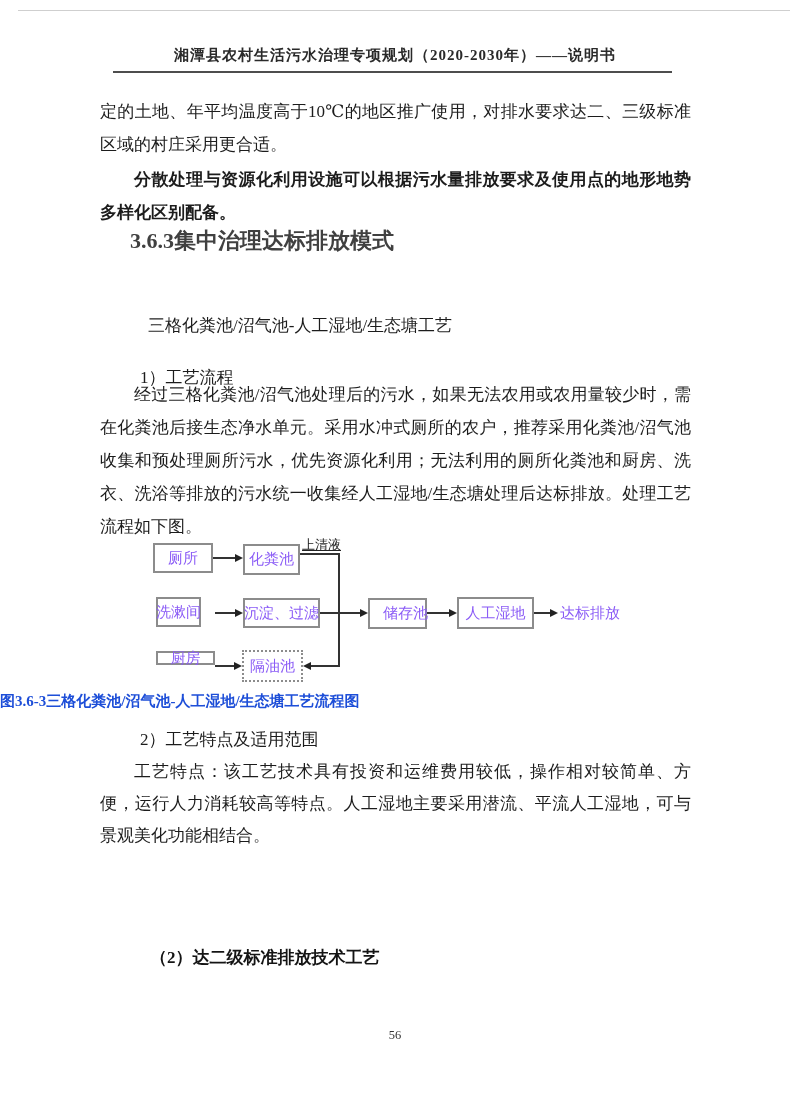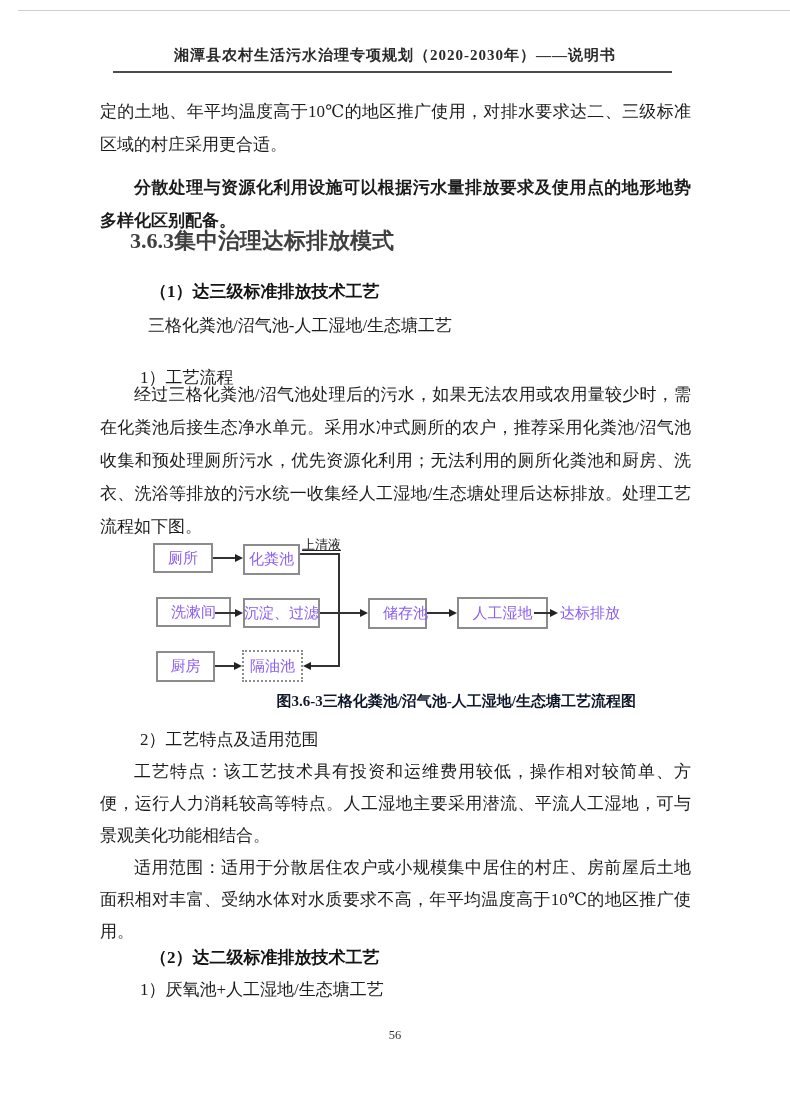--- a/index.html
+++ b/index.html
@@ -36,21 +36,21 @@
   }
   .para {
     position: absolute;
     left: 100px; width: 591px;
     font-size: 17px;
     line-height: 33px;
     text-align: justify;
     color: #1c1c1c;
   }
   .indent { text-indent: 34px; }
-  .bold { font-weight: 700; margin-top: 8px; }
+  .bold { font-weight: 700; }
   .h-section {
     position: absolute;
     left: 130px;
     font-size: 22px;
     font-weight: 700;
     color: #404040;
   }
   .h-sub {
     position: absolute;
     left: 150px;
@@ -60,24 +60,24 @@
   }
   .line-plain {
     position: absolute;
     left: 140px;
     font-size: 17px;
     color: #1c1c1c;
   }
   .figure-caption {
     position: absolute;
     top: 692px; left: 0; width: 636px;
-    text-align: right;
+    text-align: left;
     font-size: 15px;
     font-weight: 700;
-    color: #0f172a;
+    color: #1d4ed8;
   }
   .page-number {
     position: absolute;
     top: 1028px; left: 0; width: 790px;
     text-align: center;
     font-size: 12.5px;
     color: #333;
   }
   
   .flowchart {
@@ -133,69 +133,66 @@
 
   <div class="doc-header">湘潭县农村生活污水治理专项规划（2020-2030年）——说明书</div>
   <div class="header-rule"></div>
 
   <p class="para" style="top:95px;">定的土地、年平均温度高于10℃的地区推广使用，对排水要求达二、三级标准区域的村庄采用更合适。</p>
 
   <p class="para indent bold" style="top:163px;">分散处理与资源化利用设施可以根据污水量排放要求及使用点的地形地势多样化区别配备。</p>
 
   <h2 class="h-section" style="top:226px;">3.6.3集中治理达标排放模式</h2>
 
-  <h3 class="h-sub" style="top:280px;">（1）达三级标准排放技术工艺</h3>
 
   <div class="line-plain" style="top:314px; left:148px;">三格化粪池/沼气池-人工湿地/生态塘工艺</div>
 
   <div class="line-plain" style="top:346px;margin-top:20px;">1）工艺流程</div>
 
   <p class="para indent" style="top:378px;">经过三格化粪池/沼气池处理后的污水，如果无法农用或农用量较少时，需在化粪池后接生态净水单元。采用水冲式厕所的农户，推荐采用化粪池/沼气池收集和预处理厕所污水，优先资源化利用；无法利用的厕所化粪池和厨房、洗衣、洗浴等排放的污水统一收集经人工湿地/生态塘处理后达标排放。处理工艺流程如下图。</p>
 
   <div class="flowchart">
 
     <div class="fbox" style="left:153px; top:7px; width:60px; height:30px;">厕所</div>
     <div class="hline" style="left:213px; top:21px; width:22px;"></div>
     <div class="arrow-r" style="left:235px; top:18px;"></div>
     <div class="fbox" style="left:243px; top:8px; width:57px; height:31px;">化粪池</div>
     <div class="flabel" style="left:302px; top:0px;">上清液</div>
 
     <div class="hline" style="left:300px; top:17px; width:40px;"></div>
     <div class="vline" style="left:338px; top:17px; height:114px;"></div>
     <div class="hline" style="left:311px; top:129px; width:29px;"></div>
     <div class="arrow-l" style="left:303px; top:126px;"></div>
 
-    <div class="fbox" style="left:156px; top:61px; width:75px; height:30px;">洗漱间</div>
+    <div class="fbox" style="left:156px; top:61px; width:45px; height:30px;">洗漱间</div>
     <div class="hline" style="left:215px; top:76px; width:20px;"></div>
     <div class="arrow-r" style="left:235px; top:73px;"></div>
     <div class="fbox" style="left:243px; top:62px; width:77px; height:30px;">沉淀、过滤</div>
     <div class="hline" style="left:320px; top:76px; width:40px;"></div>
     <div class="arrow-r" style="left:360px; top:73px;"></div>
     <div class="fbox" style="left:368px; top:62px; width:59px; height:31px;padding-left:16px;">储存池</div>
     <div class="hline" style="left:427px; top:76px; width:22px;"></div>
     <div class="arrow-r" style="left:449px; top:73px;"></div>
-    <div class="fbox" style="left:457px; top:61px; width:91px; height:32px;">人工湿地</div>
+    <div class="fbox" style="left:457px; top:61px; width:77px; height:32px;">人工湿地</div>
     <div class="hline" style="left:534px; top:76px; width:16px;"></div>
     <div class="arrow-r" style="left:550px; top:73px;"></div>
     <div class="flabel-out" style="left:560px; top:68px;">达标排放</div>
 
-    <div class="fbox" style="left:156px; top:115px; width:59px; height:31px;">厨房</div>
+    <div class="fbox" style="left:156px; top:115px; width:59px; height:14px;">厨房</div>
     <div class="hline" style="left:215px; top:129px; width:19px;"></div>
     <div class="arrow-r" style="left:234px; top:126px;"></div>
     <div class="fbox dotted" style="left:242px; top:114px; width:61px; height:32px;">隔油池</div>
 
   </div>
 
   <div class="figure-caption">图3.6-3三格化粪池/沼气池-人工湿地/生态塘工艺流程图</div>
 
   <div class="line-plain" style="top:728px;">2）工艺特点及适用范围</div>
 
   <p class="para indent" style="top:756px; line-height:32px;">工艺特点：该工艺技术具有投资和运维费用较低，操作相对较简单、方便，运行人力消耗较高等特点。人工湿地主要采用潜流、平流人工湿地，可与景观美化功能相结合。</p>
 
-  <p class="para indent" style="top:852px; line-height:32px;">适用范围：适用于分散居住农户或小规模集中居住的村庄、房前屋后土地面积相对丰富、受纳水体对水质要求不高，年平均温度高于10℃的地区推广使用。</p>
 
   <h3 class="h-sub" style="top:946px;">（2）达二级标准排放技术工艺</h3>
 
-  <div class="line-plain" style="top:978px;">1）厌氧池+人工湿地/生态塘工艺</div>
 
   <div class="page-number">56</div>
 
 </div>
 
 </body></html>

